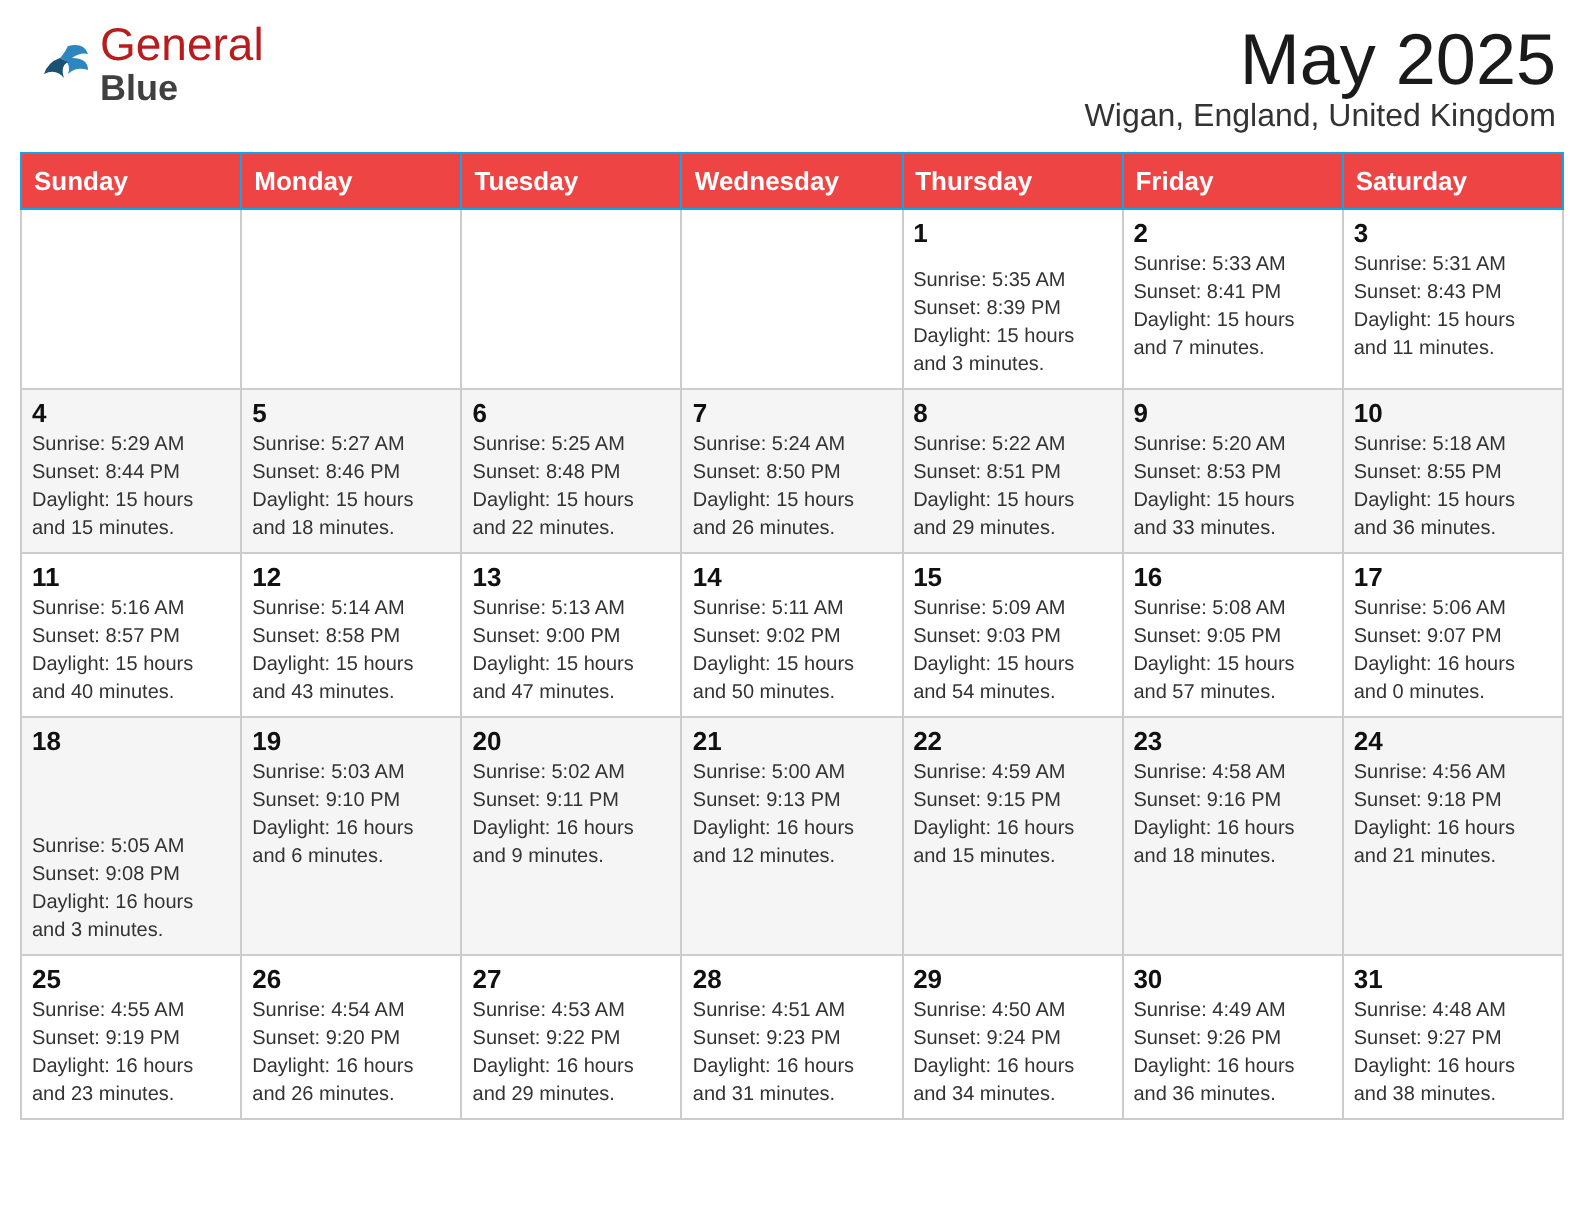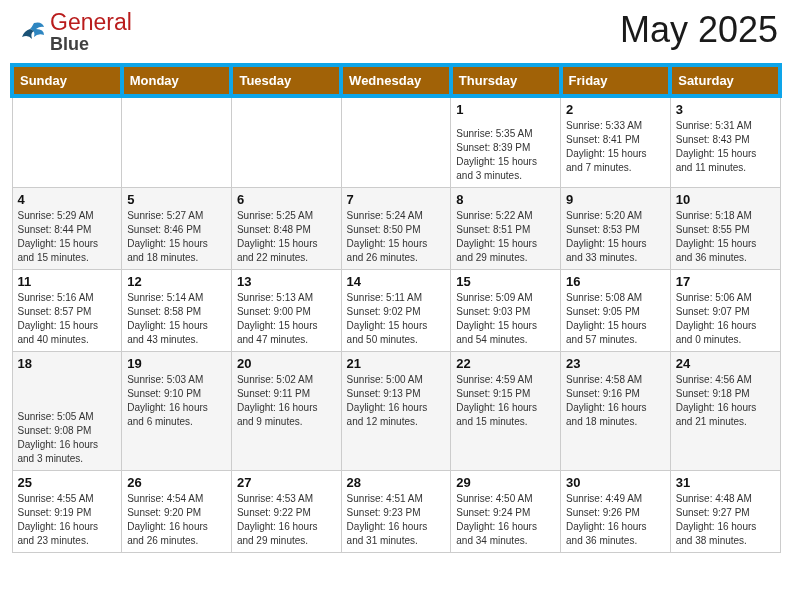--- a/index.html
+++ b/index.html
@@ -39,26 +39,26 @@
       font-size: 16px;
       font-weight: normal;
       color: #333;
     }
     .calendar {
       width: 100%;
       border-collapse: collapse;
       border: 1px solid #ccc;
     }
     .calendar th {
-      background-color: #a16207;
+      background-color: #ef4444;
       color: #fff;
       text-align: left;
       padding: 6px 6px;
       font-size: 13px;
-      border: 4px solid #0ea5e9;
+      border: 1px solid #0ea5e9;
     }
     .calendar td {
       vertical-align: top;
       border: 1px solid #ccc;
       padding: 4px 5px;
       width: calc(100% / 7);
       min-height: 80px;
       background: #fff;
       font-size: 10.5px;
       color: #222;
@@ -91,20 +91,21 @@
       <path d="M20,4 Q28,2 30,8 Q26,7 22,10 Q30,10 30,16 Q24,14 20,18 Q22,12 16,10 Q18,8 20,4Z" fill="#2e86c1"></path>
       <path d="M16,10 Q10,12 8,18 Q14,15 18,20 Q16,14 20,12Z" fill="#1a5276"></path>
     </svg>
     <div>
       <div style="font-size:23px;font-weight:normal;color:#b91c1c;line-height:1.1;">General</div>
       <div style="font-size:18px;font-weight:bold;color:#404040;line-height:1.1;">Blue</div>
     </div>
   </div>
   <div class="title-block">
     <h1>May 2025</h1>
+    <h2>Wigan, England, United Kingdom</h2>
   </div>
 </div>
 
 <table class="calendar">
   <thead>
     <tr>
     <th>Sunday</th>
         <th>Monday</th>
         <th>Tuesday</th>
         <th>Wednesday</th>

